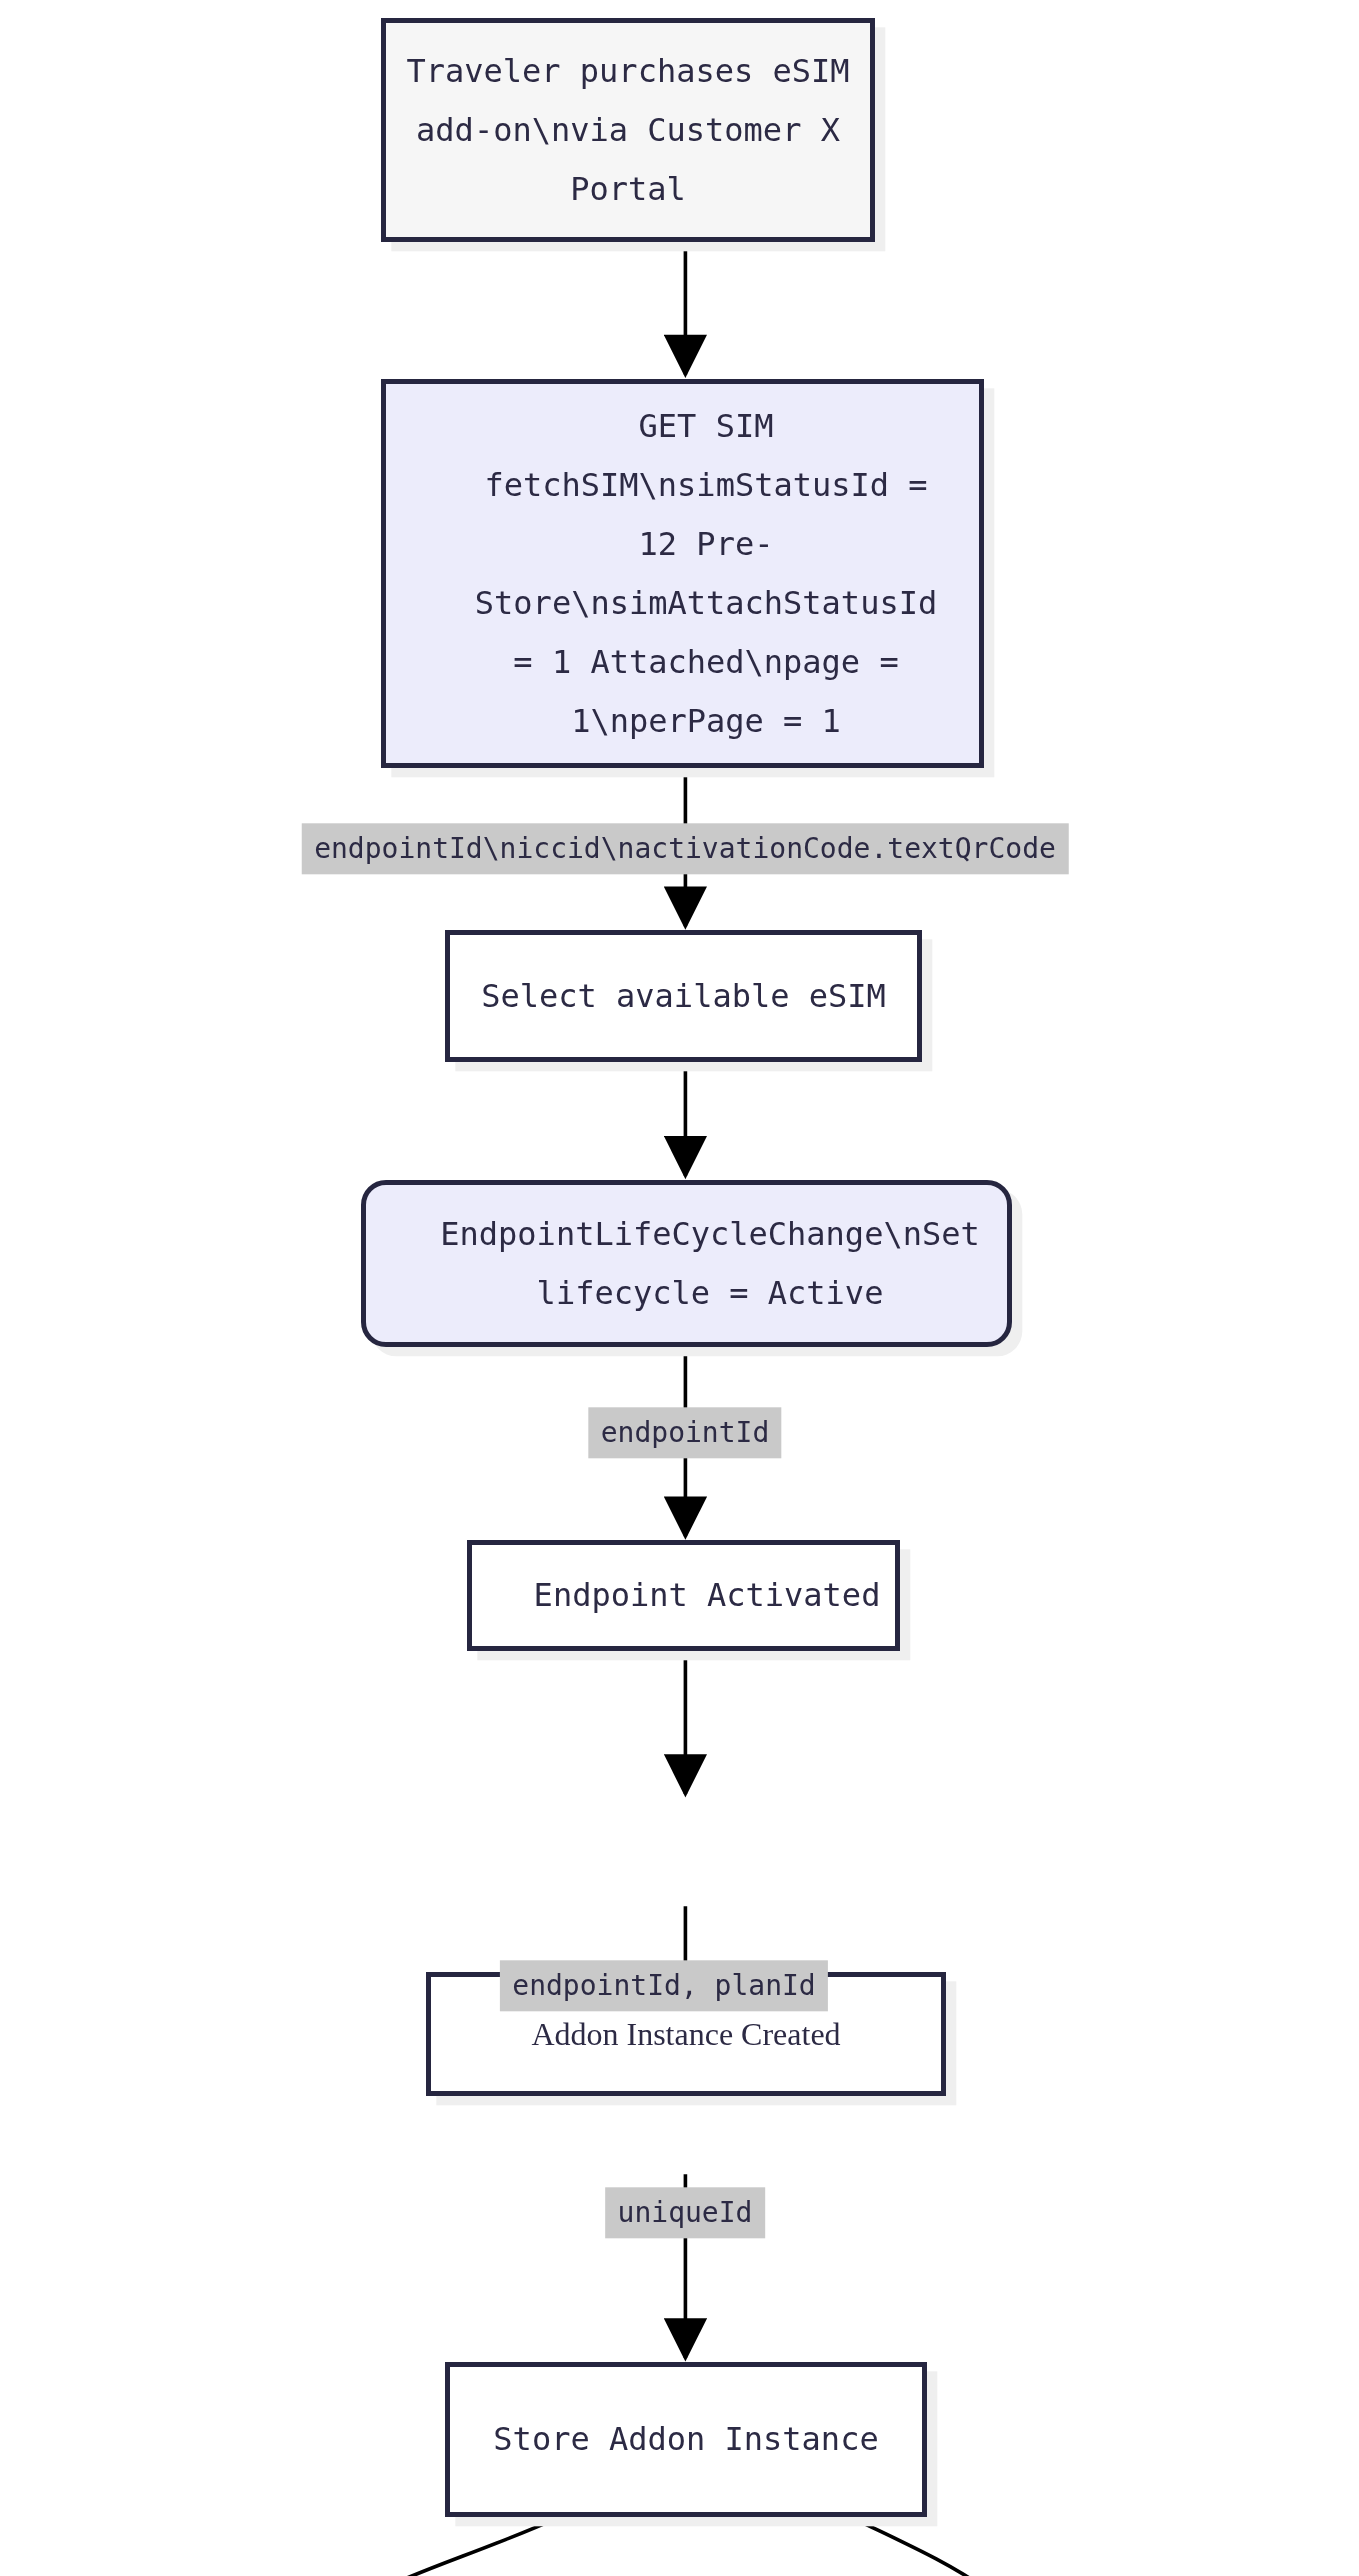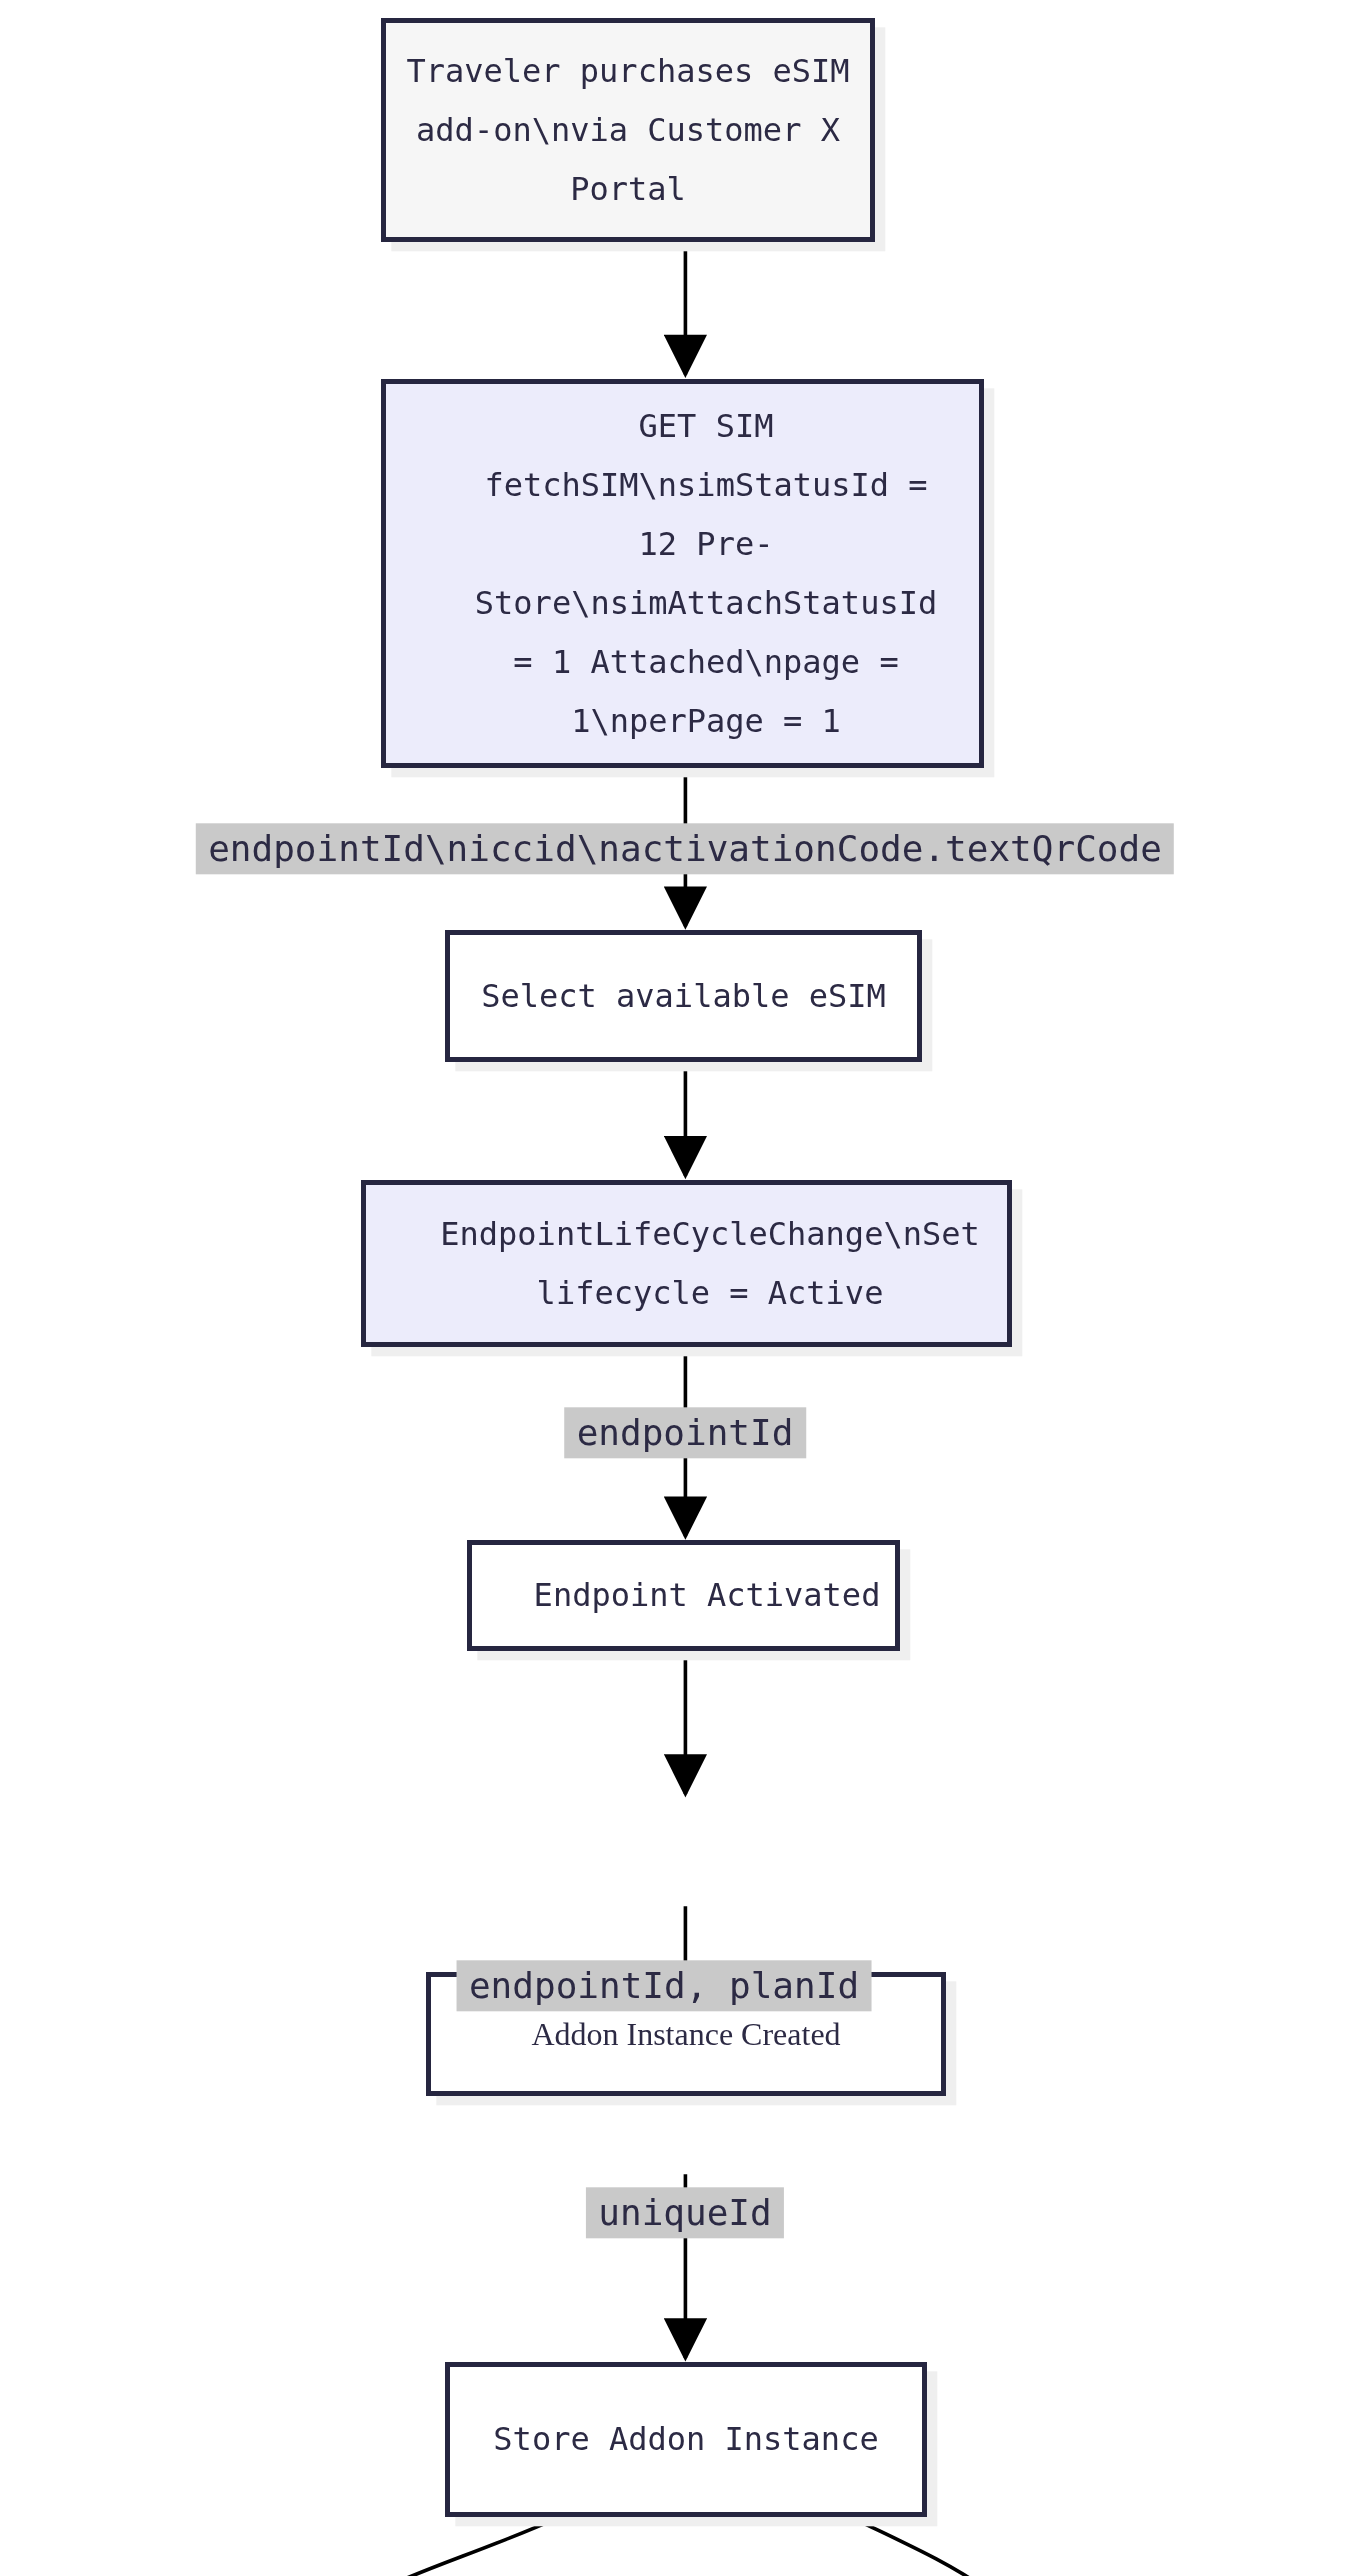--- a/index.html
+++ b/index.html
@@ -29,21 +29,21 @@
     white-space: nowrap;
   }
   .fill-gray { background: #f6f6f6; }
   .fill-lavender { background: #ececfb; padding-left: 47px; }
   .fill-white { background: #ffffff; }
   .edge-label {
     position: absolute;
     transform: translate(-50%, -50%);
     background: #c9c9c9;
     color: #2c2a44;
-    font-size: 36px;
+    font-size: 28px;
     line-height: 39px;
     padding: 6.2px 12.4px;
     white-space: nowrap;
     z-index: 3;
   }
   .node-line { display: block; }
 </style>
 </head>
 <body>
 
@@ -79,21 +79,21 @@
     <span class="node-line">12 Pre-</span>
     <span class="node-line">Store\nsimAttachStatusId</span>
     <span class="node-line">= 1 Attached\npage =</span>
     <span class="node-line">1\nperPage = 1</span>
   </div>
 
   <div class="node fill-white" style="left:445px; top:930px; width:477px; height:132px;">
     <span class="node-line">Select available eSIM</span>
   </div>
 
-  <div class="node fill-lavender" style="left:361px; top:1180px; width:651px; height:167px;">
+  <div class="node fill-lavender" style="left:361px; top:1180px; width:651px; height:167px;border-radius:25px;">
     <span class="node-line">EndpointLifeCycleChange\nSet</span>
     <span class="node-line">lifecycle = Active</span>
   </div>
 
   <div class="node fill-white" style="left:467px; top:1540px; width:433px; height:111px;padding-left:47px;">
     <span class="node-line">Endpoint Activated</span>
   </div>
 
 
   <div class="node fill-white" style="left:426px; top:1972px; width:520px; height:124px;font-family:Liberation Serif, serif;">

